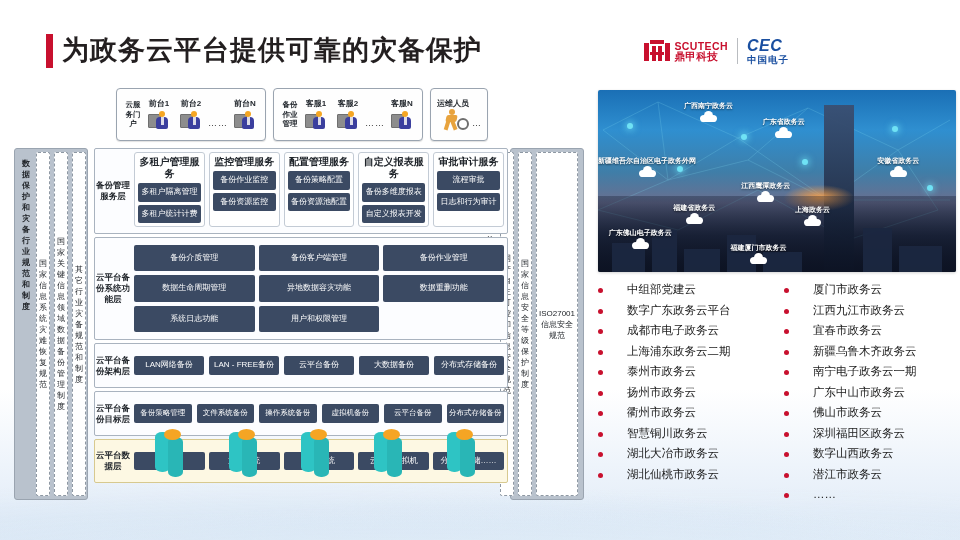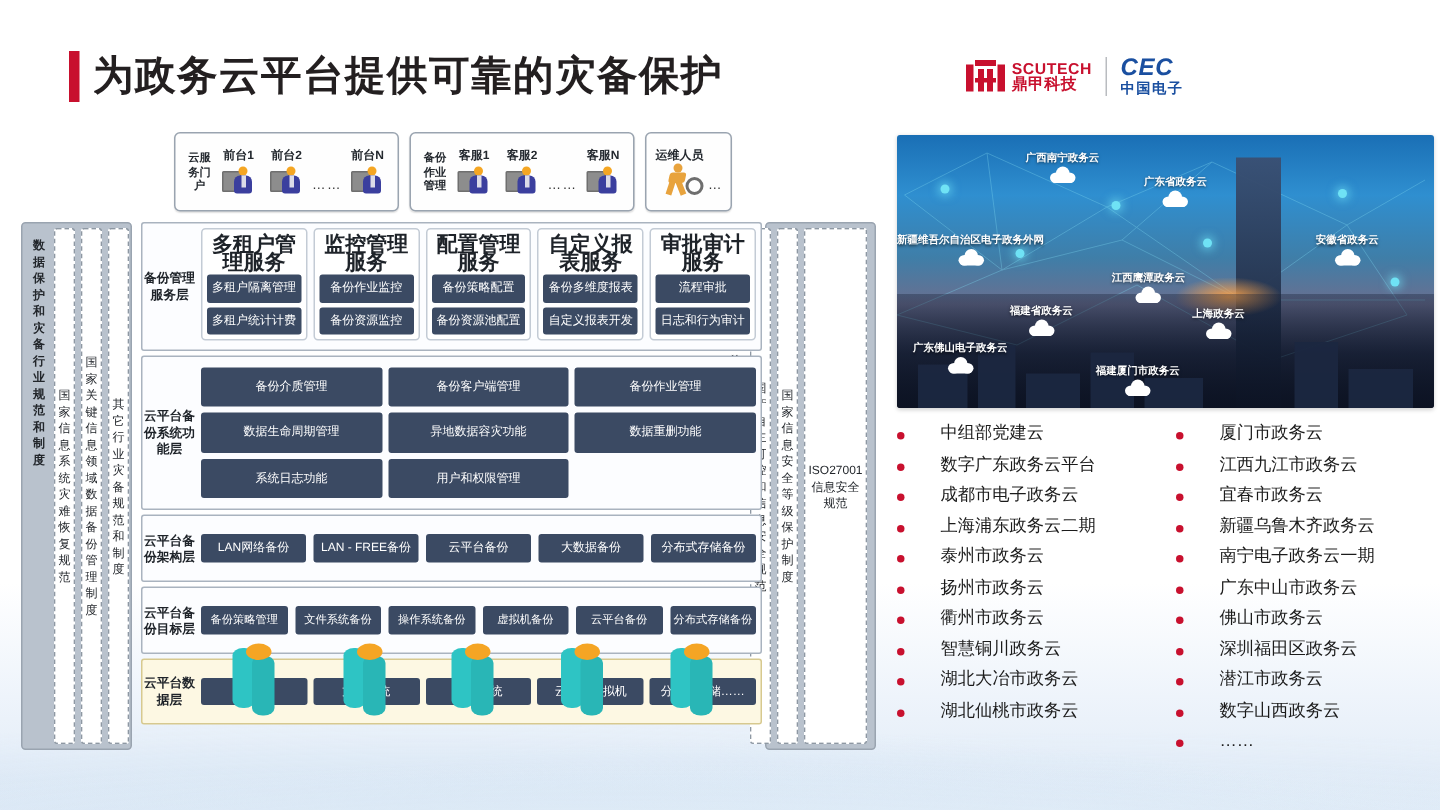--- a/index.html
+++ b/index.html
@@ -79,21 +79,21 @@
 
   .layer{border:1px solid #a9b3bf;background:#fcfdff;border-radius:2px;
      display:flex;align-items:stretch;margin-bottom:3px;box-sizing:border-box;}
   .layer-lbl{width:34px;flex:0 0 34px;display:flex;align-items:center;justify-content:center;
      text-align:center;font-size:8.5px;font-weight:bold;color:#1e2329;line-height:11px;padding:2px 1px;}
   .layer-body{flex:1;padding:3px;box-sizing:border-box;}
 
   .svc-cols{display:flex;gap:4px;}
   .svc-col{flex:1;border:1px solid #c3cbd5;border-radius:3px;background:#fff;
      padding:3px;box-sizing:border-box;display:flex;flex-direction:column;gap:3px;}
-  .svc-title{font-size:14px;font-weight:bold;color:#1e2329;text-align:center;line-height:12px;}
+  .svc-title{font-size:10px;font-weight:bold;color:#1e2329;text-align:center;line-height:12px;}
   .chip{background:#3b4a63;color:#fff;border-radius:2px;text-align:center;
      font-size:8px;line-height:10.5px;padding:4px 1px;}
   .chip.sm{font-size:7.5px;}
 
   .grid3{display:grid;grid-template-columns:repeat(3,1fr);gap:4px;}
   .row5{display:flex;gap:5px;}
   .row5 .chip{flex:1;}
   .row6{display:flex;gap:5px;}
   .row6 .chip{flex:1;}
 
@@ -579,26 +579,26 @@
       <div class="li">
           <span class="bullet"></span>
           <span class="li-txt">佛山市政务云</span>
         </div>
       <div class="li">
           <span class="bullet"></span>
           <span class="li-txt">深圳福田区政务云</span>
         </div>
       <div class="li">
           <span class="bullet"></span>
+          <span class="li-txt">数字山西政务云</span>
+        </div>
+      <div class="li">
+          <span class="bullet"></span>
           <span class="li-txt">潜江市政务云</span>
         </div>
       <div class="li">
           <span class="bullet"></span>
-          <span class="li-txt">数字山西政务云</span>
-        </div>
-      <div class="li">
-          <span class="bullet"></span>
           <span class="li-txt">……</span>
         </div>
     </div>
   </div>
 
 </div>
 
 </body></html>

